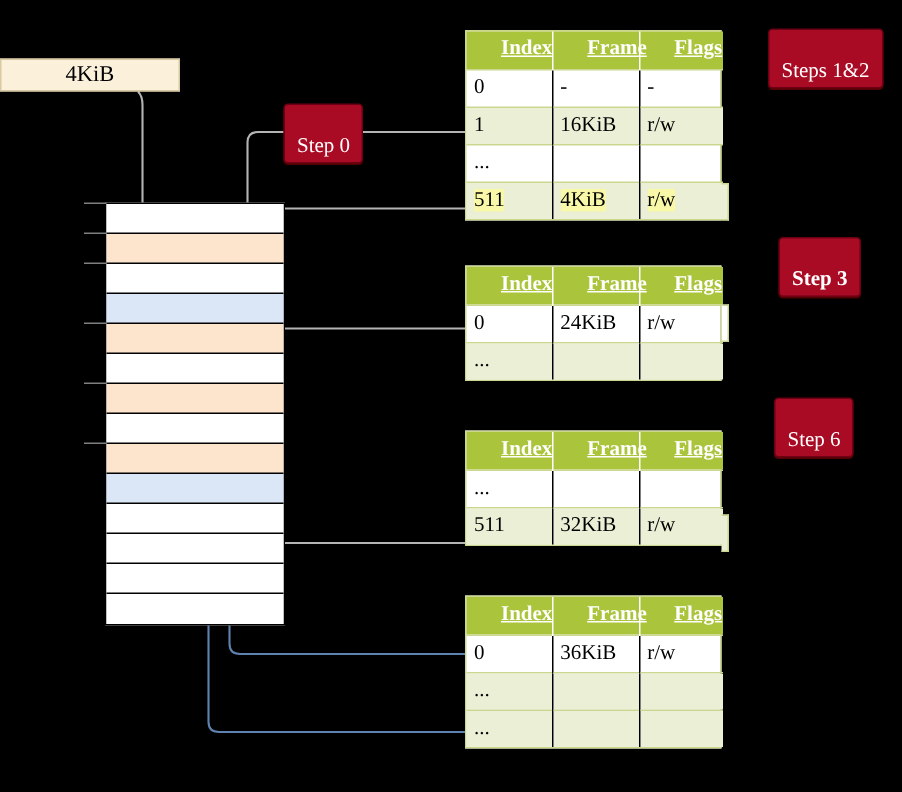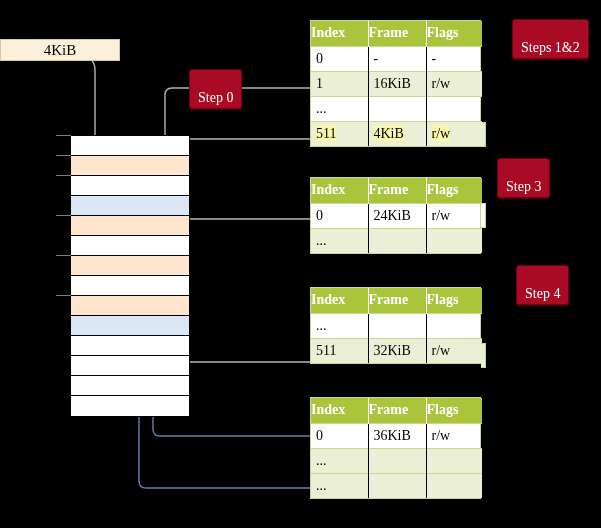--- a/index.html
+++ b/index.html
@@ -57,44 +57,45 @@
     border:1px solid #6d0014;
     border-radius:3px;
     padding:20px 8px 3px 8px;
     font-size:14px;
     line-height:1.1;
     white-space:nowrap;
     box-shadow:0 1px 0 #500;
   }
   #badge-step0{left:189px;top:41px;margin-top:28px;}
   #badge-steps12{left:512px;top:19px;}
-  #badge-step3{left:497px;top:158px;}
+  #badge-step3{left:519px;top:158px;font-weight:bold;}
   #badge-step4{left:516px;top:265px;}
 
   
   .ptable{
     position:absolute;
     width:171px;
     border-collapse:collapse;
     background:#ffffff;
     border:1px solid #cbd68f;
     box-sizing:border-box;
     font-size:14px;
   }
   .ptable table{border-collapse:collapse;width:100%;table-layout:fixed;}
   .ptable th{
     background:#aac43c;
     color:#ffffff;
     font-weight:bold;
     text-align:left;
-    padding:1px 0;
+    padding:1px 23px;
     height:25px;
     border-right:1px solid #ffffff;
     box-sizing:border-box;
     font-size:14px;
+    text-decoration:underline;
   }
   .ptable th:last-child{border-right:none;}
   .ptable td{
     padding:1px 5px;
     height:25px;
     border-right:1px solid #000;
     border-top:1px solid #cbd68f;
     box-sizing:border-box;
     font-size:14px;
     white-space:nowrap;
@@ -166,21 +167,21 @@
     </g>
   </svg>
 
   <div class="kbox">
     <span>4KiB</span>
   </div>
 
   <div class="badge" id="badge-step0">Step 0</div>
   <div class="badge" id="badge-steps12">Steps 1&amp;2</div>
   <div class="badge" id="badge-step3">Step 3</div>
-  <div class="badge" id="badge-step4">Step 4</div>
+  <div class="badge" id="badge-step4">Step 6</div>
 
   <div class="memcol" id="memcol">
       <div class="memrow"></div>
       <div class="memrow orange"></div>
       <div class="memrow"></div>
       <div class="memrow blue"></div>
       <div class="memrow orange"></div>
       <div class="memrow"></div>
       <div class="memrow orange"></div>
       <div class="memrow"></div>

